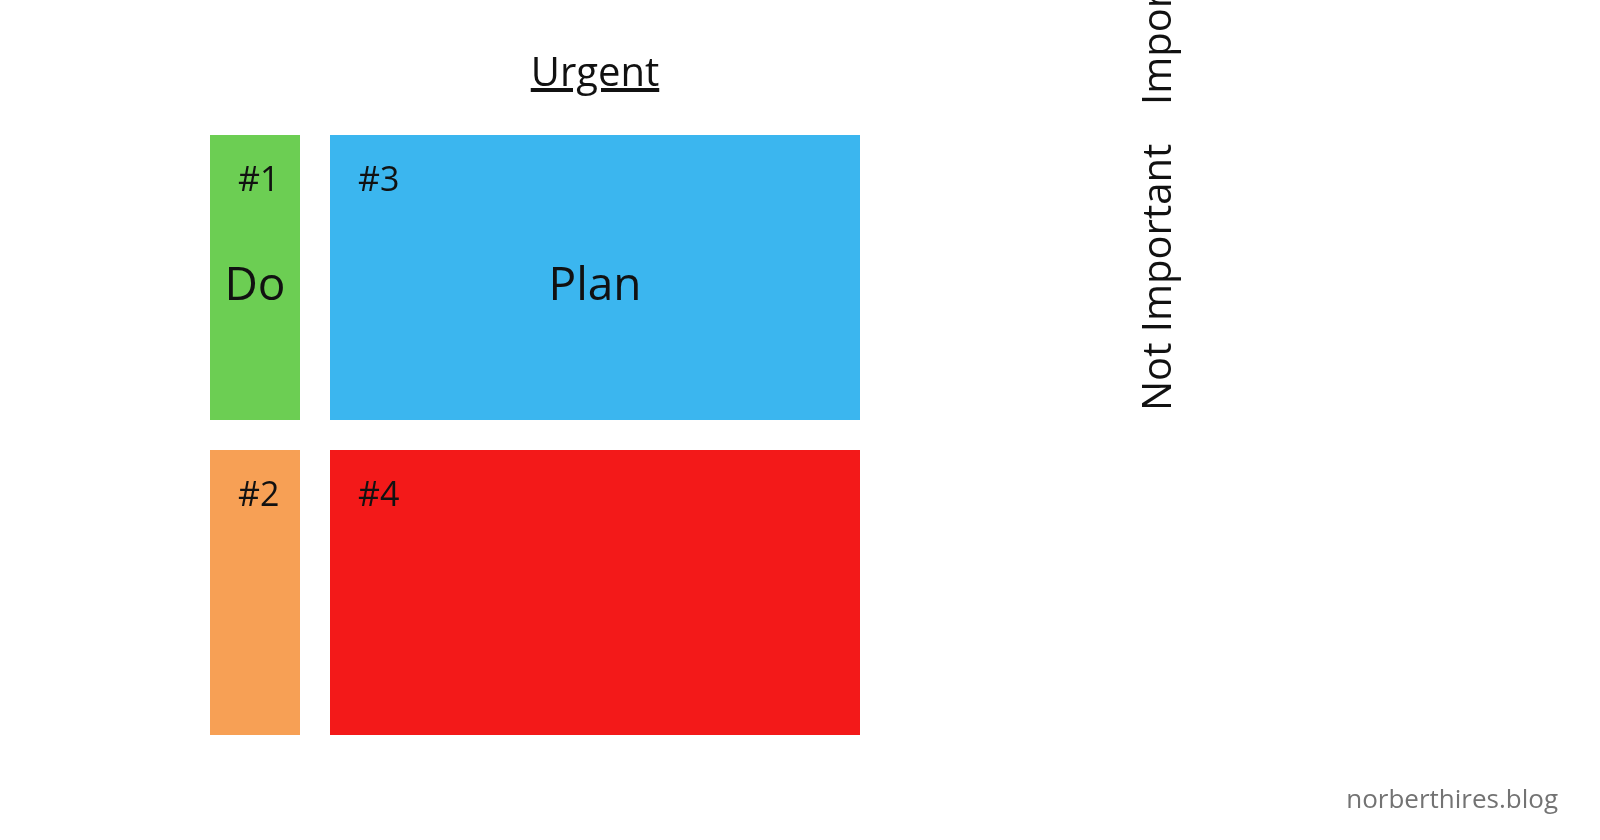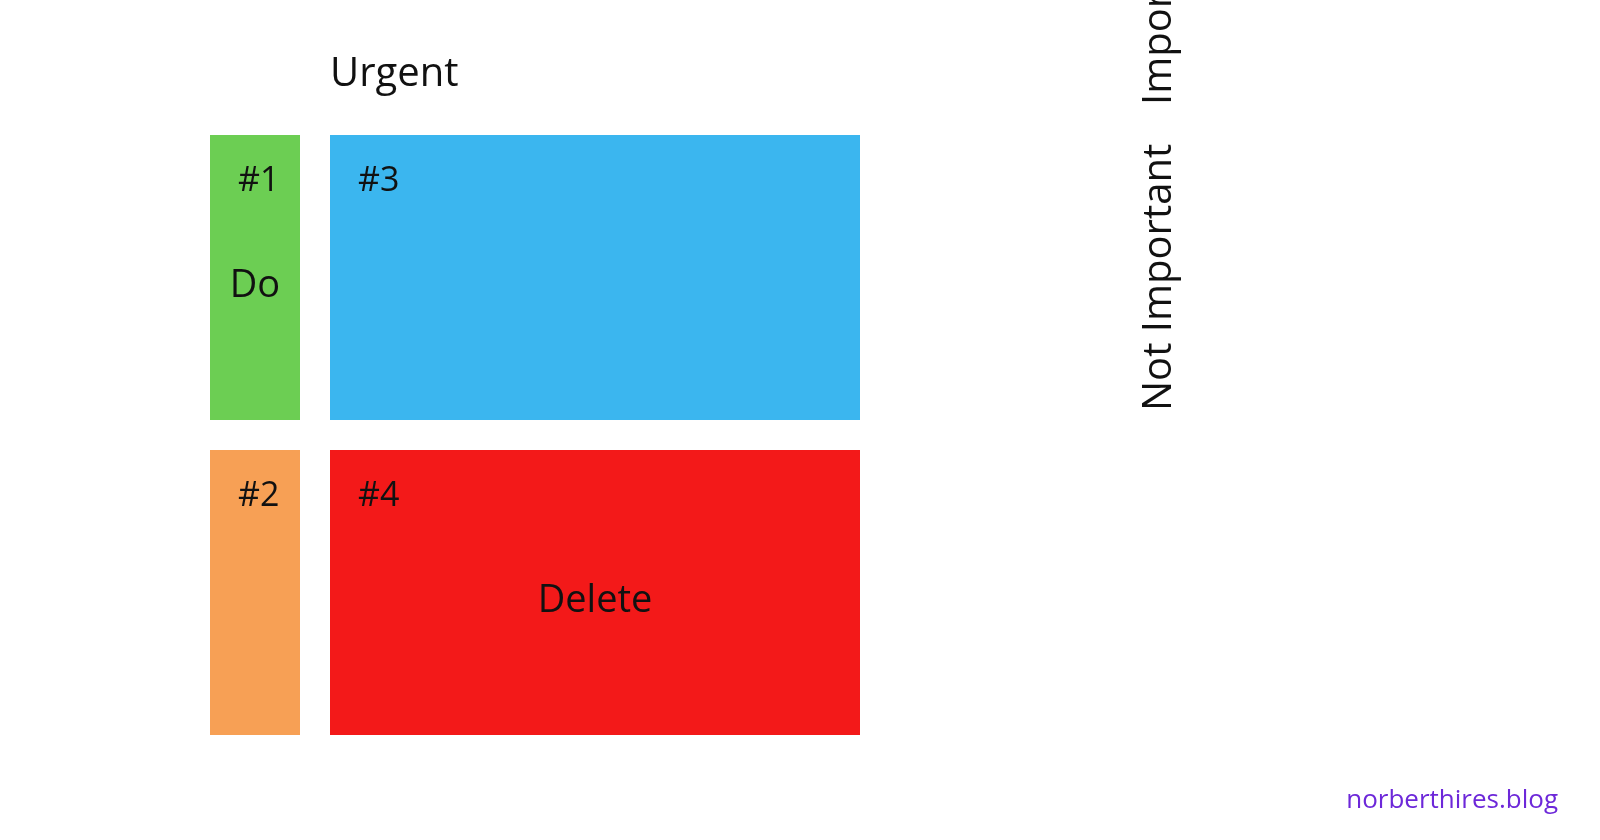--- a/index.html
+++ b/index.html
@@ -21,22 +21,23 @@
       left: 210px;
       display: grid;
       grid-template-columns: 90px 530px 530px;
       grid-template-rows: 70px 285px 285px;
       column-gap: 30px;
       row-gap: 30px;
     }
     .col-header {
       font-size: 40px;
       font-weight: 400;
-      text-align: left;
+      text-align: center;
       align-self: center;
+      text-decoration: underline;
     }
     .row-header {
       font-size: 40px;
       font-weight: 400;
       writing-mode: vertical-rl;
       transform: rotate(180deg);
       text-align: center;
       justify-self: center;
     }
     .quadrant {
@@ -46,62 +47,62 @@
       justify-content: center;
     }
     .quadrant .badge {
       position: absolute;
       top: 20px;
       left: 28px;
       font-size: 34px;
       font-weight: 400;
     }
     .quadrant .label {
-      font-size: 38px;
+      font-size: 46px;
       font-weight: 400;
       margin-top: 8px;
     }
     .q-do       { background: #6cce53; }
     .q-plan     { background: #3bb6ef; }
     .q-delegate { background: #f7a055; }
     .q-delete   { background: #f31919; }
     .attribution {
       position: absolute;
       right: 42px;
       bottom: 24px;
       font-size: 26px;
       font-weight: 400;
-      color: #6d28d9;
+      color: #737373;
     }
     .placeholder-cell { visibility: hidden; }
   </style>
 </head>
 <body>
 
 <div class="matrix">
 
   <div class="placeholder-cell"></div>
   <div class="col-header">Urgent</div>
 
   <div class="row-header">Important</div>
 
   <div class="quadrant q-do">
     <span class="badge">#1</span>
     <span class="label">Do</span>
   </div>
 
   <div class="quadrant q-plan">
     <span class="badge">#3</span>
+    <span class="label">Plan</span>
   </div>
 
   <div class="row-header">Not Important</div>
 
   <div class="quadrant q-delegate">
     <span class="badge">#2</span>
   </div>
 
   <div class="quadrant q-delete">
     <span class="badge">#4</span>
-    <span class="label">Delete</span>
   </div>
 </div>
 
 <div class="attribution">norberthires.blog</div>
 
 </body></html>

